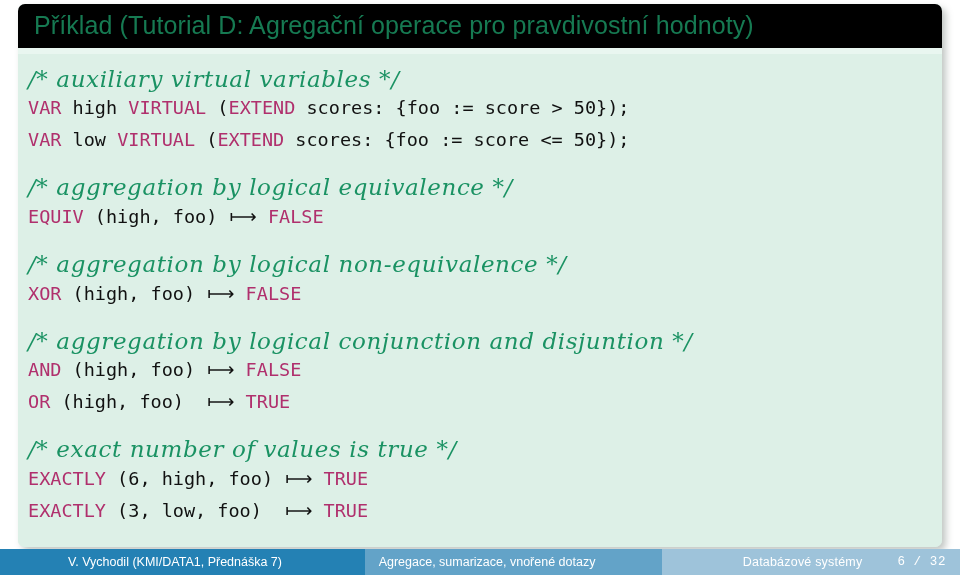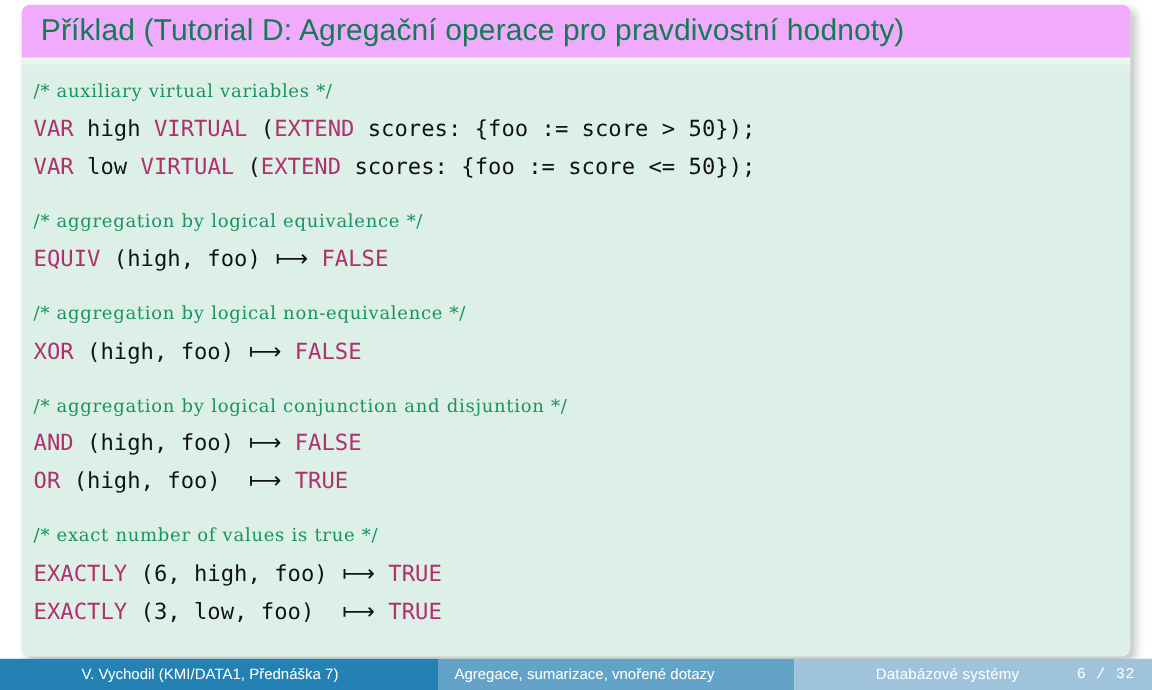--- a/index.html
+++ b/index.html
@@ -20,21 +20,21 @@
     position: absolute;
     left: 18px;
     top: 4px;
     width: 924px;
     border-radius: 7px;
     overflow: hidden;
     box-shadow: 4px 4px 7px rgba(120,130,125,0.45);
     background: #ddf0e7;
   }
   .block-title {
-    background: #f0abfc;
+    background: #000000;
     color: #167a52;
     font-size: 25px;
     line-height: 1.32;
     padding: 5px 0 6px 16px;
     letter-spacing: 0.1px;
     white-space: nowrap;
   }
   .block-sep {
     height: 6px;
     background: #e9f6f0;
@@ -49,22 +49,23 @@
     font-family: "DejaVu Sans Mono", "Liberation Mono", monospace;
     font-size: 18.5px;
     line-height: 1.72;
     color: #111111;
     white-space: pre;
   }
   .code .ln { display: block; height: 31.8px; }
   .code .ln.blank { height: 13px; }
   .cm {
     color: #1a9263;
+    font-style: italic;
     font-family: "DejaVu Serif", "Liberation Serif", serif;
-    font-size: 15px;
+    font-size: 23px;
     letter-spacing: 0.6px;
   }
   .kw { color: #b0306d; margin-top: 20px; }
   .ar {
     font-family: "DejaVu Sans", sans-serif;
     color: #111111;
     font-size: 19px;
     letter-spacing: -3px;
     padding: 0 3px 0 1px;
   }
@@ -96,21 +97,21 @@
   .foot-section {
     width: 320px;
     background: #63a3c8;
     padding-left: 14px;
   }
   .foot-meta {
     width: 320px;
     background: #9ec3da;
     padding-right: 14px;
     justify-content: flex-end;
-    gap: 48px;
+    gap: 35px;
   }
   .foot-title { letter-spacing: 0.2px; }
   .foot-page  { letter-spacing: 0.6px; font-family: Liberation Mono, monospace; }
 </style>
 </head>
 <body>
 
 <div class="block">
 
   <div class="block-title">Příklad (Tutorial D: Agregační operace pro pravdivostní hodnoty)</div>

